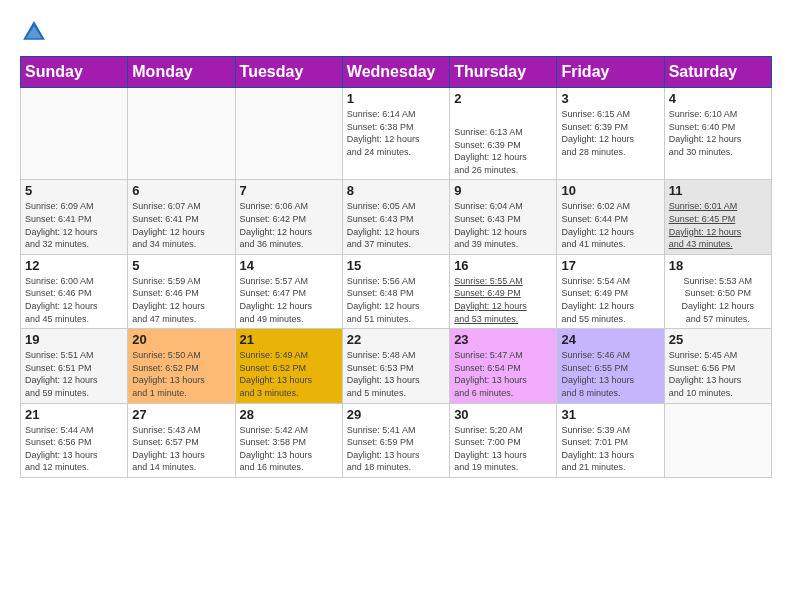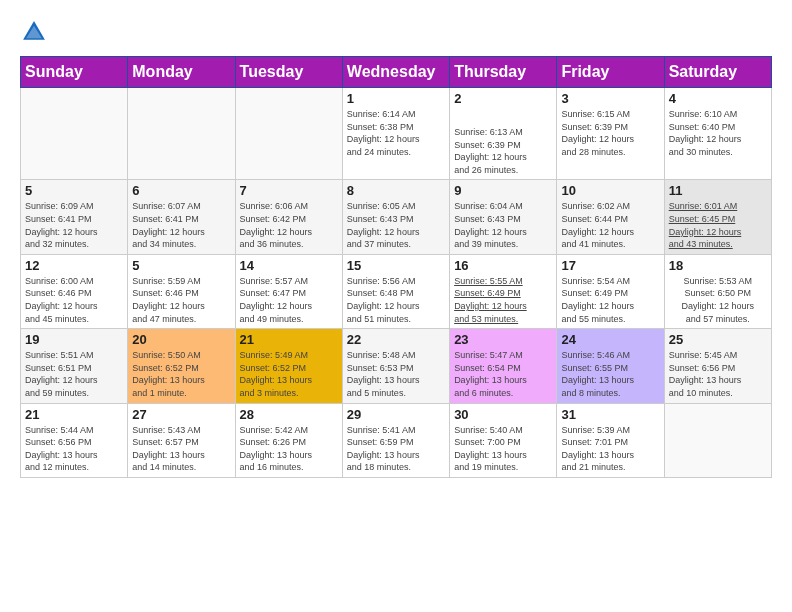--- a/index.html
+++ b/index.html
@@ -327,34 +327,34 @@
           <td>
             <span class="day-num">27</span>
             <div class="day-info" style="white-space: pre-line;">Sunrise: 5:43 AM
 Sunset: 6:57 PM
 Daylight: 13 hours
 and 14 minutes.</div>
           </td>
           <td>
             <span class="day-num">28</span>
             <div class="day-info" style="white-space: pre-line;">Sunrise: 5:42 AM
-Sunset: 6:26 PM
+Sunset: 3:58 PM
 Daylight: 13 hours
 and 16 minutes.</div>
           </td>
           <td>
             <span class="day-num">29</span>
             <div class="day-info" style="white-space: pre-line;">Sunrise: 5:41 AM
 Sunset: 6:59 PM
 Daylight: 13 hours
 and 18 minutes.</div>
           </td>
           <td>
             <span class="day-num">30</span>
-            <div class="day-info" style="white-space: pre-line;">Sunrise: 5:40 AM
+            <div class="day-info" style="white-space: pre-line;">Sunrise: 5:20 AM
 Sunset: 7:00 PM
 Daylight: 13 hours
 and 19 minutes.</div>
           </td>
           <td>
             <span class="day-num">31</span>
             <div class="day-info" style="white-space: pre-line;">Sunrise: 5:39 AM
 Sunset: 7:01 PM
 Daylight: 13 hours
 and 21 minutes.</div>

